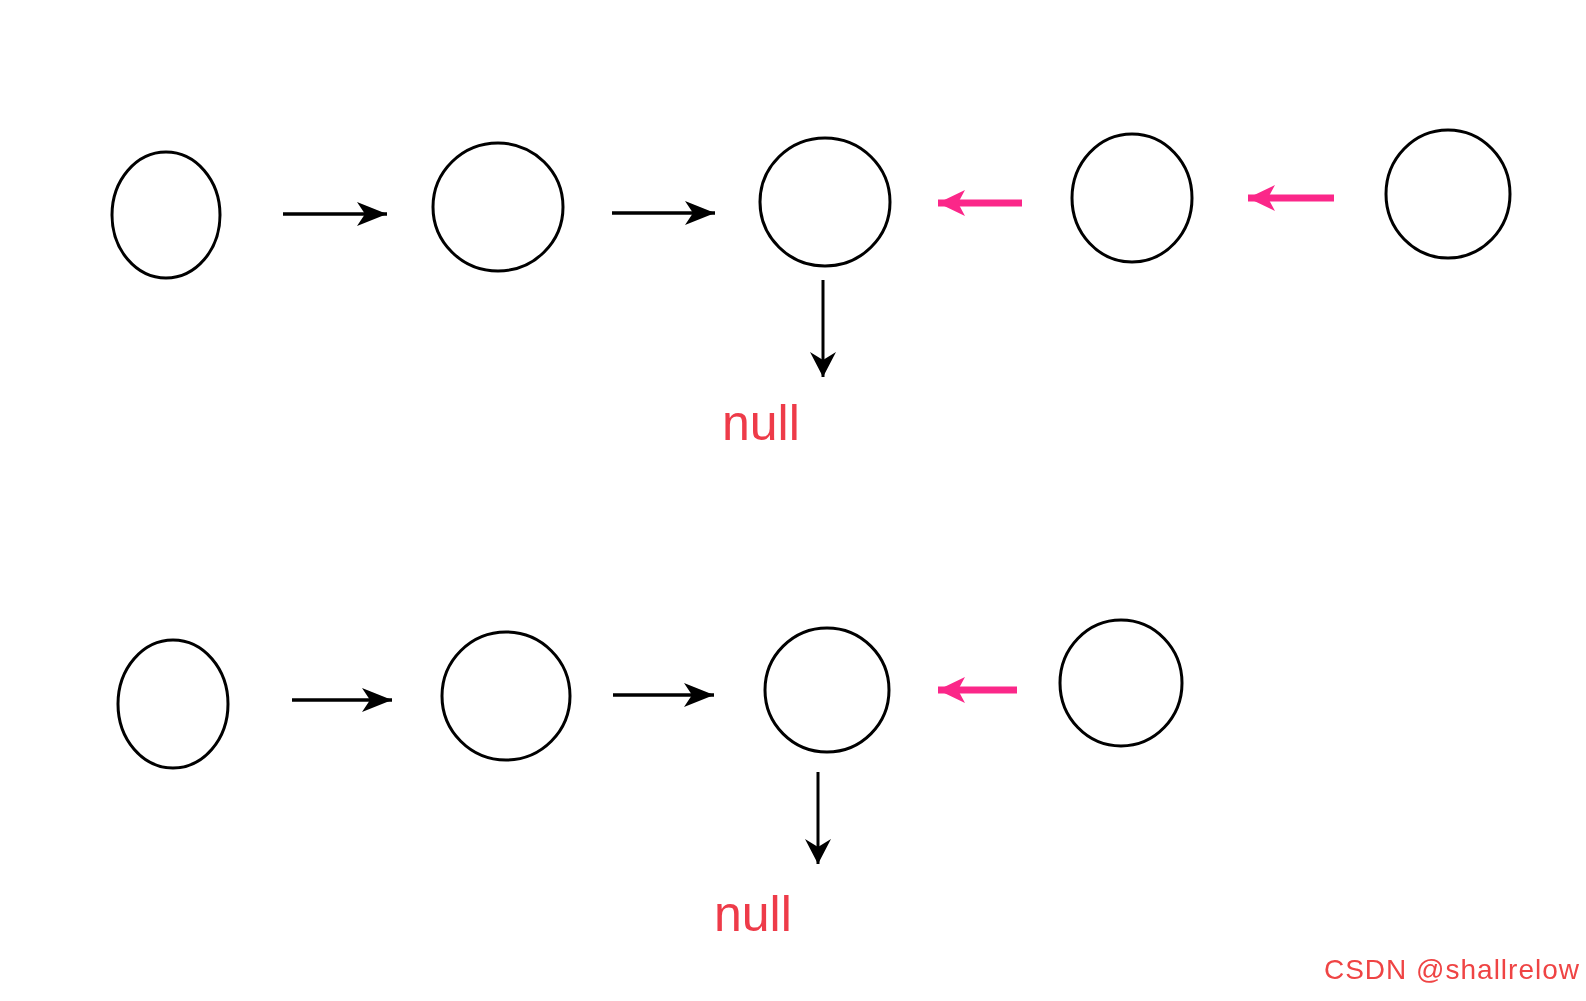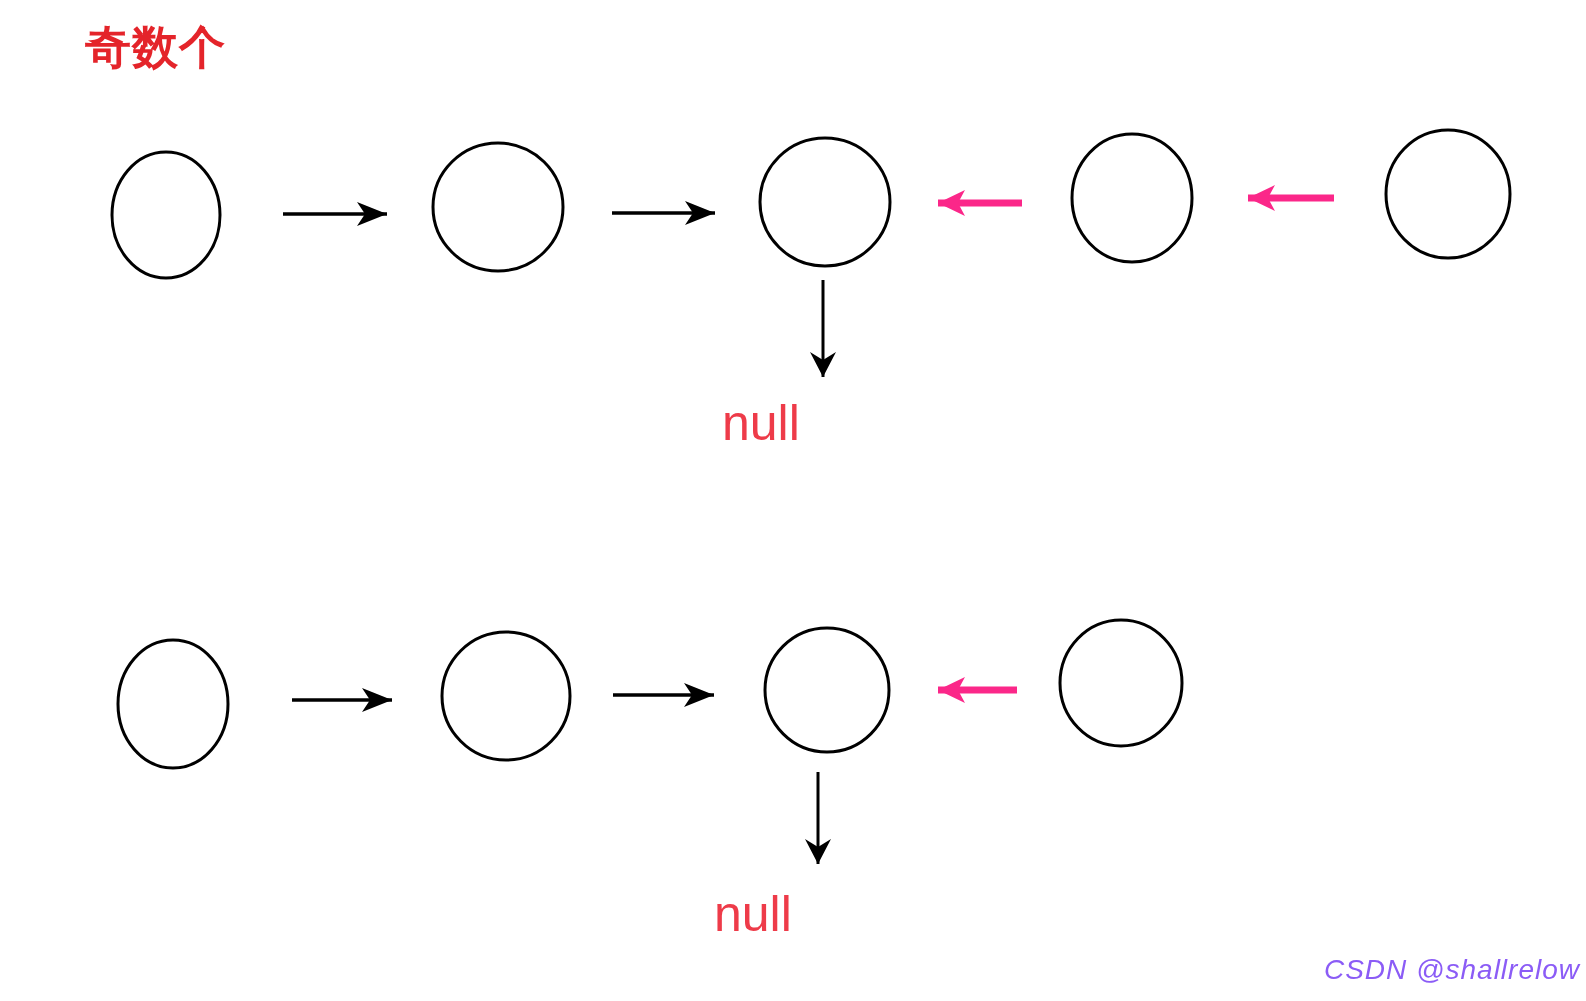--- a/index.html
+++ b/index.html
@@ -111,22 +111,21 @@
 
       <line class="arrow-black" x1="292" y1="700" x2="392" y2="700" marker-end="url(#mk-black)"></line>
       <line class="arrow-black" x1="613" y1="695" x2="714" y2="695" marker-end="url(#mk-black)"></line>
 
       <line class="arrow-pink" x1="1017" y1="690" x2="938" y2="690" marker-end="url(#mk-pink)" style="stroke: rgb(251, 39, 137);"></line>
 
       <line class="arrow-down" x1="818" y1="772" x2="818" y2="864" marker-end="url(#mk-down)"></line>
     </g>
   </svg>
 
-  <div class="section-label label-odd" style="color: rgb(228, 36, 42);">奇数个</div>
 
   <div class="null-text null-odd" style="color: rgb(238, 59, 73);">null</div>
 
 
   <div class="null-text null-even" style="color: rgb(238, 59, 73);">null</div>
 
-  <div class="watermark" style="color: #8b5cf6; font-style: italic;">CSDN @shallrelow</div>
+  <div class="watermark" style="color: #ef4444;">CSDN @shallrelow</div>
 
 </div>
 
 </body></html>

